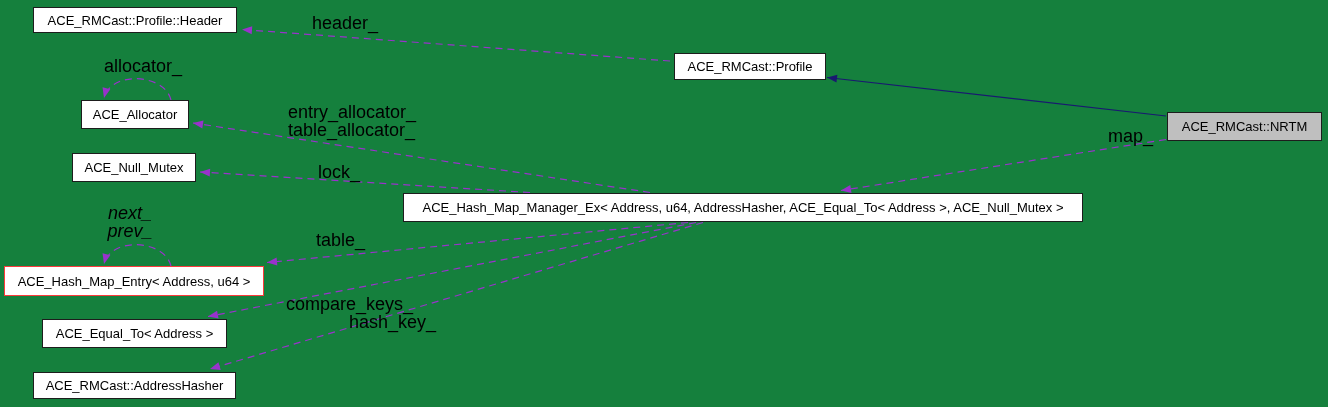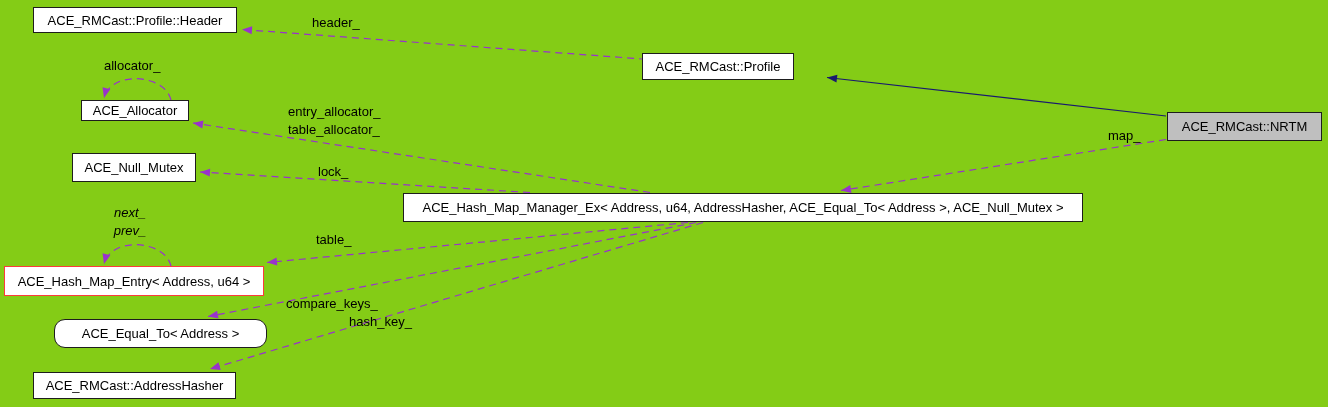--- a/index.html
+++ b/index.html
@@ -4,21 +4,21 @@
 <style>
   html, body {
     margin: 0;
     padding: 0;
     background: #ffffff;
   }
   #canvas {
     position: relative;
     width: 1328px;
     height: 407px;
-    background: #84cc16;
+    background: #15803d;
     font-family: "Liberation Sans", "DejaVu Sans", sans-serif;
     overflow: hidden;
   }
   #edges-layer {
     position: absolute;
     left: 0; top: 0;
     width: 1328px;
     height: 407px;
   }
   .node {
@@ -38,21 +38,21 @@
   .node.undocumented {
     border-color: #fb3b3b;
     cursor: default;
   }
   .node.current {
     background: #bfbfbf;
     cursor: default;
   }
   .elabel {
     position: absolute;
-    font-size: 13px;
+    font-size: 18px;
     line-height: 18px;
     color: #000000;
     white-space: nowrap;
   }
   .elabel.center { text-align: center; font-style: italic; }
   .edge {
     fill: none;
     stroke: #9932cc;
     stroke-width: 1.2px;
     stroke-dasharray: 7,5;
@@ -84,31 +84,31 @@
     <path class="edge" d="M171,266 C165,240 111,236 104,264" marker-end="url(#arrow-purple)"></path>
     <path class="edge" d="M688,222.5 L267,262.5" marker-end="url(#arrow-purple)"></path>
     <path class="edge" d="M696,222.5 L208,316.5" marker-end="url(#arrow-purple)"></path>
     <path class="edge" d="M703,222.5 L210,369" marker-end="url(#arrow-purple)"></path>
     <path class="edge" d="M1166,139.5 L841,190.5" marker-end="url(#arrow-purple)"></path>
     <path class="edge solid" d="M1166,116 L827,77.5" marker-end="url(#arrow-navy)"></path>
   </svg>
 
   <div class="node" style="left:33px; top:7px; width:204px; height:26px;">ACE_RMCast::Profile::Header</div>
 
-  <div class="node" style="left:81px; top:100px; width:108px; height:21px;">ACE_Allocator</div>
+  <div class="node" style="left:81px; top:100px; width:108px; height:29px;">ACE_Allocator</div>
 
   <div class="node" style="left:72px; top:153px; width:124px; height:29px;">ACE_Null_Mutex</div>
 
   <div class="node undocumented" style="left:4px; top:266px; width:260px; height:30px;">ACE_Hash_Map_Entry&lt; Address, u64 &gt;</div>
 
-  <div class="node" style="left:54px; top:319px; width:213px; height:29px;border-radius:11px;">ACE_Equal_To&lt; Address &gt;</div>
+  <div class="node" style="left:42px; top:319px; width:185px; height:29px;">ACE_Equal_To&lt; Address &gt;</div>
 
   <div class="node" style="left:33px; top:372px; width:203px; height:27px;">ACE_RMCast::AddressHasher</div>
 
-  <div class="node" style="left:642px; top:53px; width:152px; height:27px;">ACE_RMCast::Profile</div>
+  <div class="node" style="left:674px; top:53px; width:152px; height:27px;">ACE_RMCast::Profile</div>
 
   <div class="node" style="left:403px; top:193px; width:680px; height:29px;">ACE_Hash_Map_Manager_Ex&lt; Address, u64, AddressHasher, ACE_Equal_To&lt; Address &gt;, ACE_Null_Mutex &gt;</div>
 
   <div class="node current" style="left:1167px; top:112px; width:155px; height:29px;">ACE_RMCast::NRTM</div>
 
   <span class="elabel" style="left:312px; top:14px;">header_</span>
 
   <span class="elabel" style="left:104px; top:57px;">allocator_</span>
 
   <div class="elabel" style="left:288px; top:103px;">

